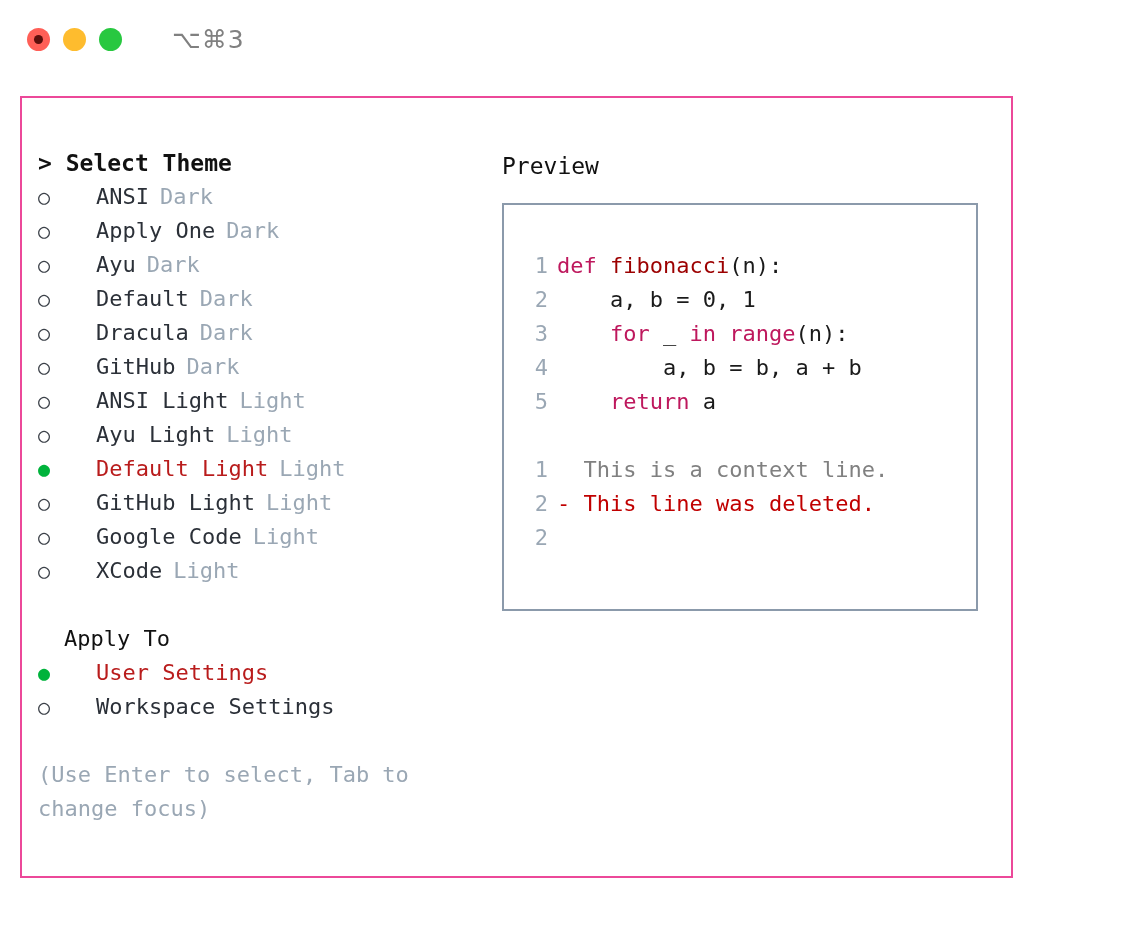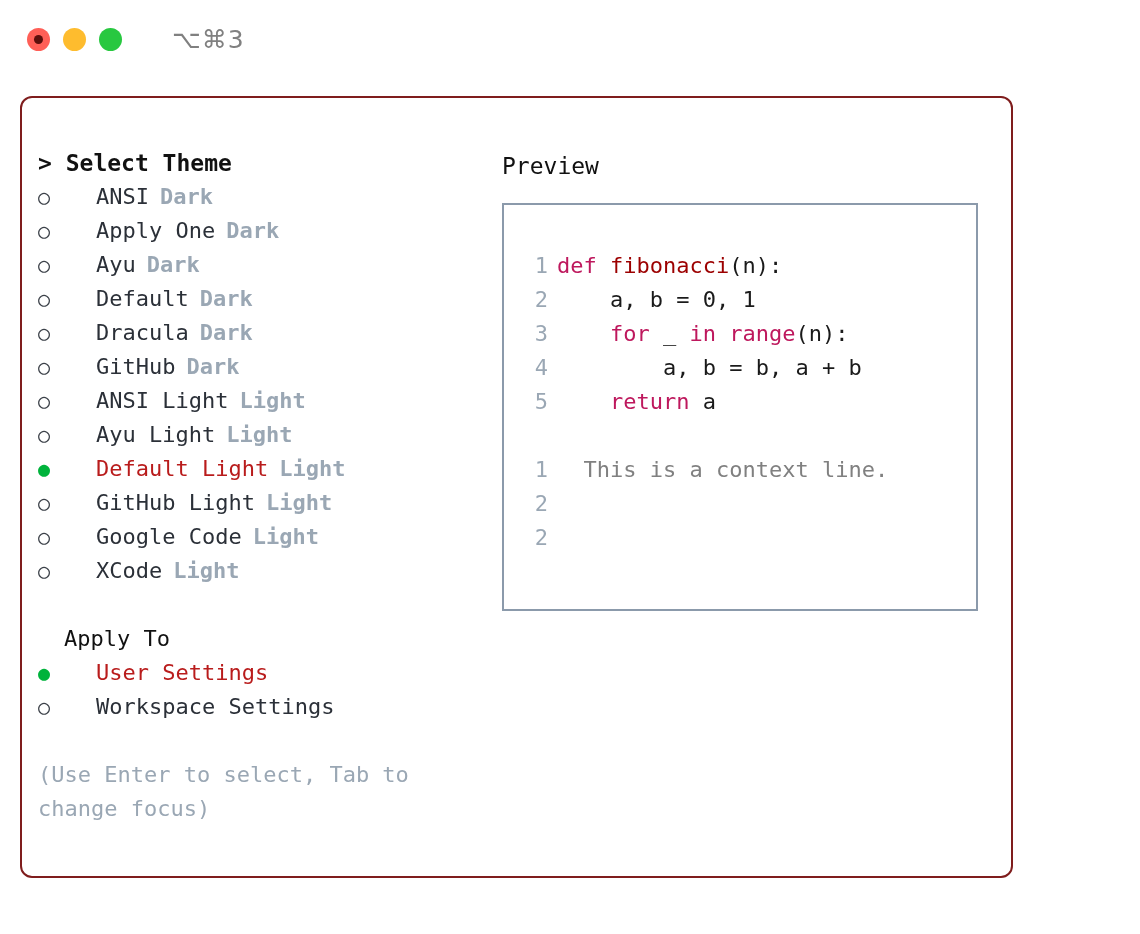--- a/index.html
+++ b/index.html
@@ -68,22 +68,22 @@
     line-height: 1;
   }
 
   
   .panel {
     position: absolute;
     left: 20px;
     top: 96px;
     width: 993px;
     height: 782px;
-    border: 2px solid #7f1d1d;
-    border-radius: 12px;
+    border: 2px solid #ec4899;
+    border-radius: 0;
     box-sizing: border-box;
     background: #ffffff;
   }
 
   
   .left-col {
     position: absolute;
     left: 16px;
     top: 48px;
     width: 450px;
@@ -108,21 +108,20 @@
     flex: 0 0 26px;
     color: #3b4048;
     font-size: 20px;
   }
   .bullet.sel { color: #00b33c; }
   .opt-label { color: #2b3038; margin-left: 32px; }
   .opt-label.sel { color: #b91c1c; }
   .opt-tag {
     color: #9aa7b4;
     margin-left: 11px;
-    font-weight: bold;
   }
 
   .apply-head {
     font-size: 22px;
     color: #111111;
     line-height: 34px;
     padding-left: 26px;
     white-space: pre;
   }
 
@@ -232,20 +231,20 @@
         <div id="code-block">
             <div class="code-line"><span class="ln">1</span><span class="code"><span class="kw">def </span><span class="fn">fibonacci</span><span>(n):</span></span></div>
             <div class="code-line"><span class="ln">2</span><span class="code"><span>    a, b = 0, 1</span></span></div>
             <div class="code-line"><span class="ln">3</span><span class="code"><span>    </span><span class="kw">for</span><span> _ </span><span class="kw">in</span><span> </span><span class="kw">range</span><span>(n):</span></span></div>
             <div class="code-line"><span class="ln">4</span><span class="code"><span>        a, b = b, a + b</span></span></div>
             <div class="code-line"><span class="ln">5</span><span class="code"><span>    </span><span class="kw">return</span><span> a</span></span></div>
           </div>
         <div class="blank-line"></div>
         <div id="diff-block">
             <div class="code-line"><span class="ln">1</span><span class="code ctx"><span>  </span><span>This is a context line.</span></span></div>
-            <div class="code-line"><span class="ln">2</span></div>
+            <div class="code-line"><span class="ln">2</span><span class="code del"><span>- </span><span>This line was deleted.</span></span></div>
             <div class="code-line"><span class="ln">2</span></div>
           </div>
       </div>
     </div>
 
   </div>
 </div>
 
 </body></html>

